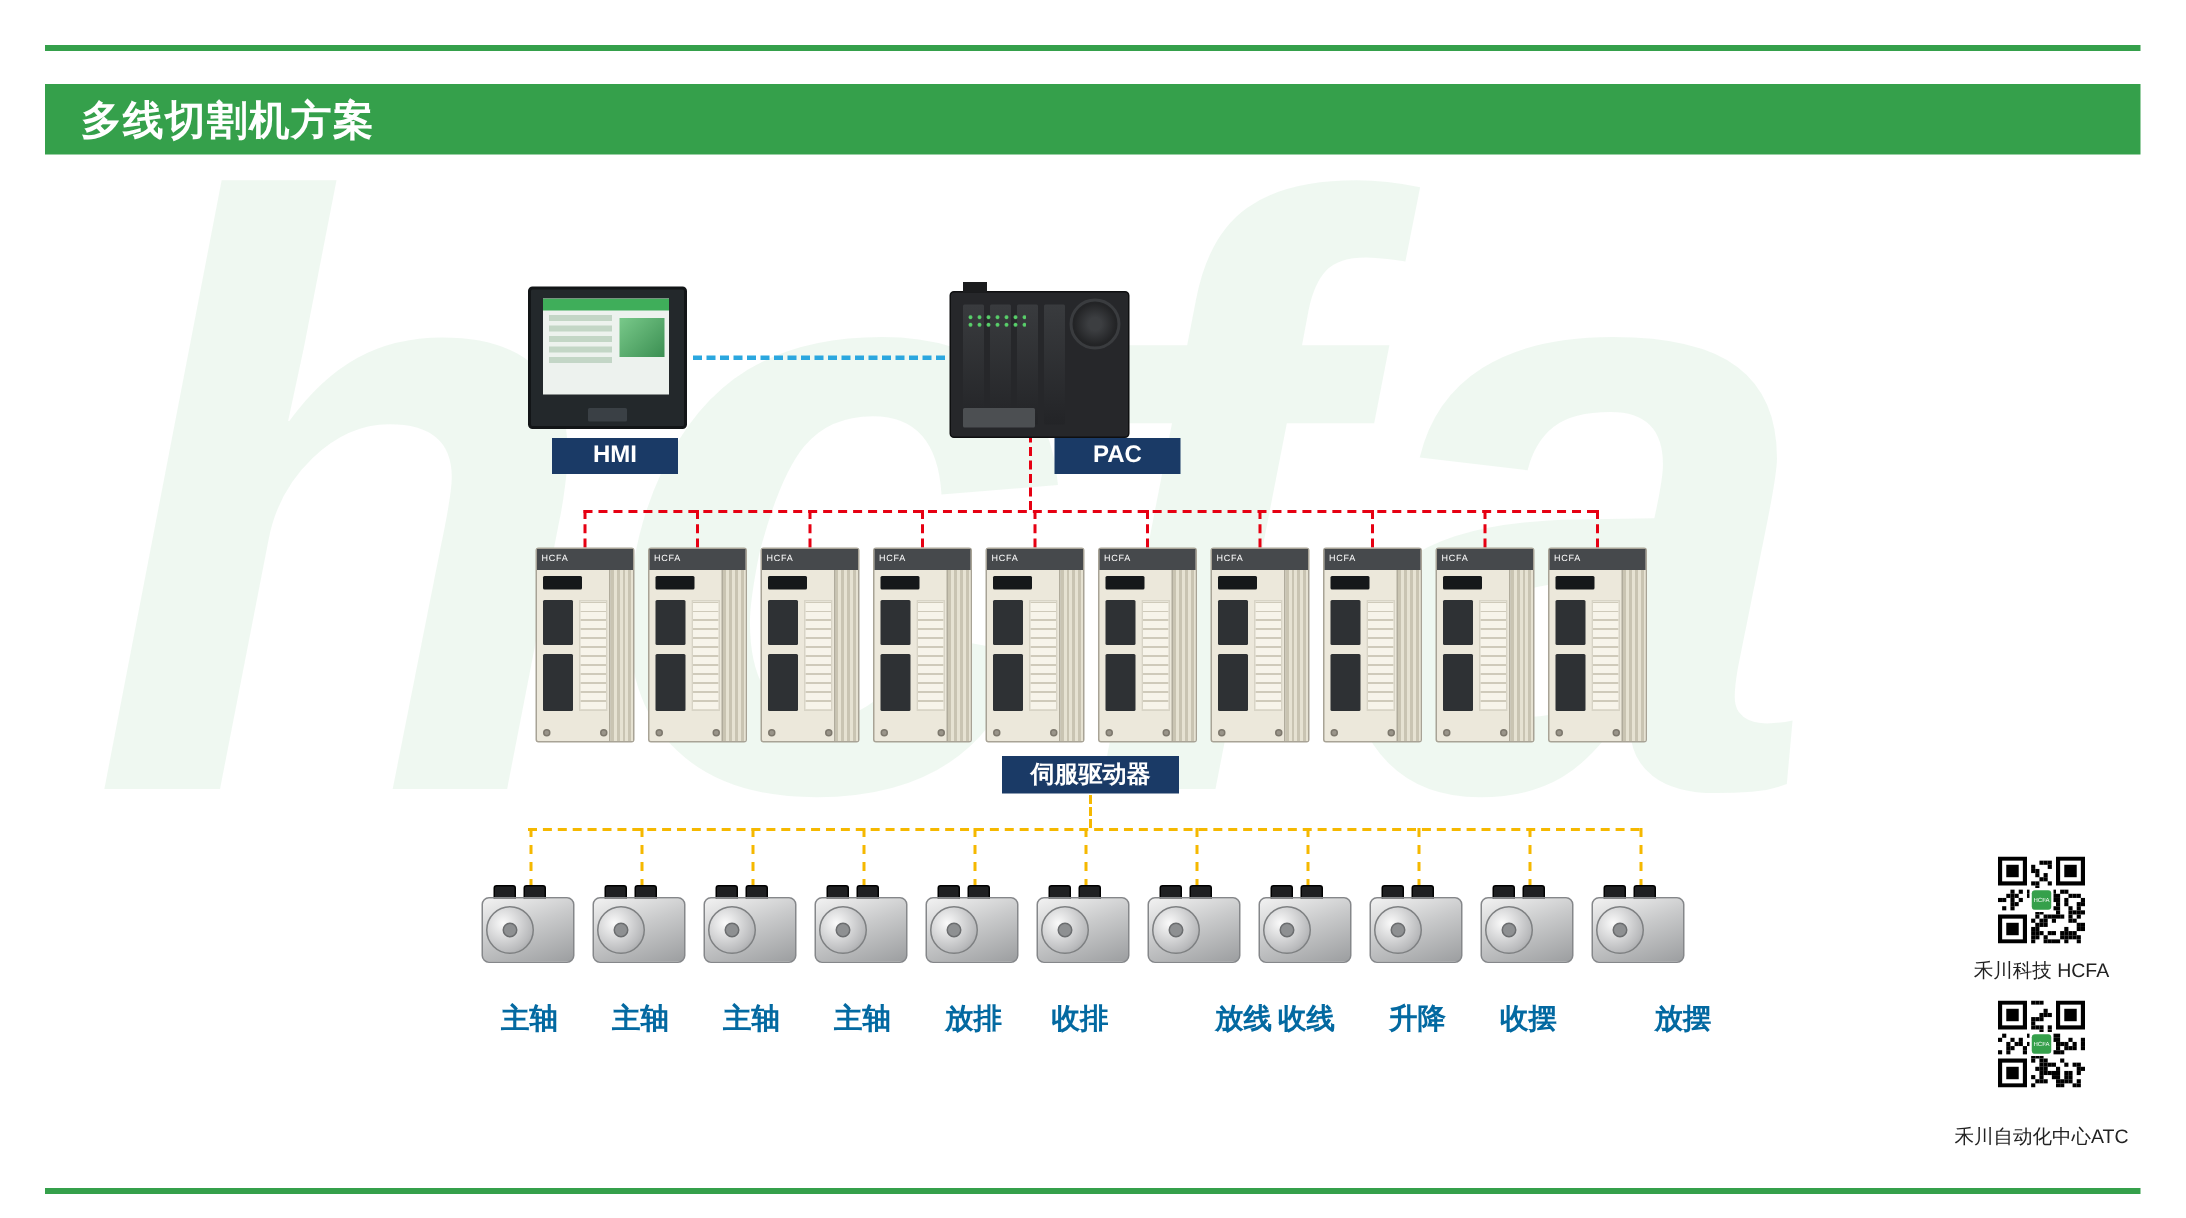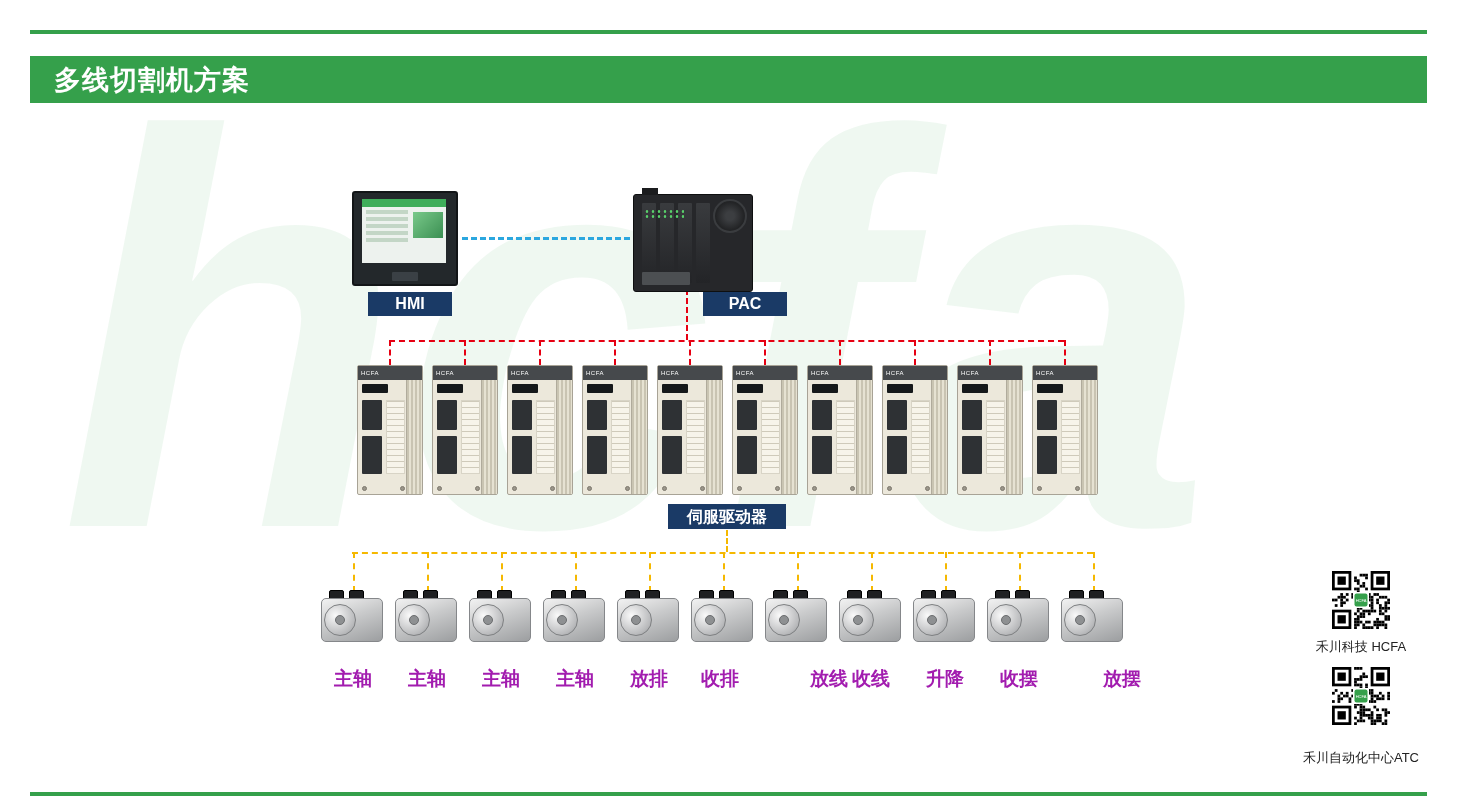--- a/index.html
+++ b/index.html
@@ -75,21 +75,21 @@
   .motor{position:absolute;width:64px;height:62px;}
   .motor-body{position:absolute;left:0;top:8px;width:62px;height:44px;
     background:linear-gradient(160deg,#F2F2F2,#C9CACB 45%,#9C9EA0);border:1px solid #85878A;border-radius:5px;box-sizing:border-box;}
   .motor-conn{position:absolute;top:0;width:15px;height:13px;background:#1F2022;border:1px solid #000;
     border-radius:2px 2px 0 0;box-sizing:border-box;}
   .mc1{left:8px;}.mc2{left:28px;}
   .motor-flange{position:absolute;left:3px;top:14px;width:32px;height:32px;border-radius:50%;
     background:radial-gradient(circle at 35% 35%,#FAFAFA,#B9BABC 70%,#8F9193);border:1px solid #7E8082;box-sizing:border-box;}
   .motor-shaft{position:absolute;left:14px;top:25px;width:10px;height:10px;border-radius:50%;
     background:#8E9092;border:1px solid #6B6D6F;box-sizing:border-box;}
-  .motor-label{position:absolute;top:666px;width:80px;text-align:center;font-size:19px;color:#a21caf;font-weight:600;}
+  .motor-label{position:absolute;top:666px;width:80px;text-align:center;font-size:19px;color:#0369a1;font-weight:600;}
 
   
   .qr{position:absolute;width:58px;height:58px;background:#fff;}
   .qr1{left:1332px;top:571px;}
   .qr2{left:1332px;top:667px;}
   .qr-label{position:absolute;width:140px;text-align:center;font-size:13px;color:#222;}
   .ql1{left:1291px;top:638px;}
   .ql2{left:1291px;top:734px;margin-top:15px;}
 </style>
 </head>

